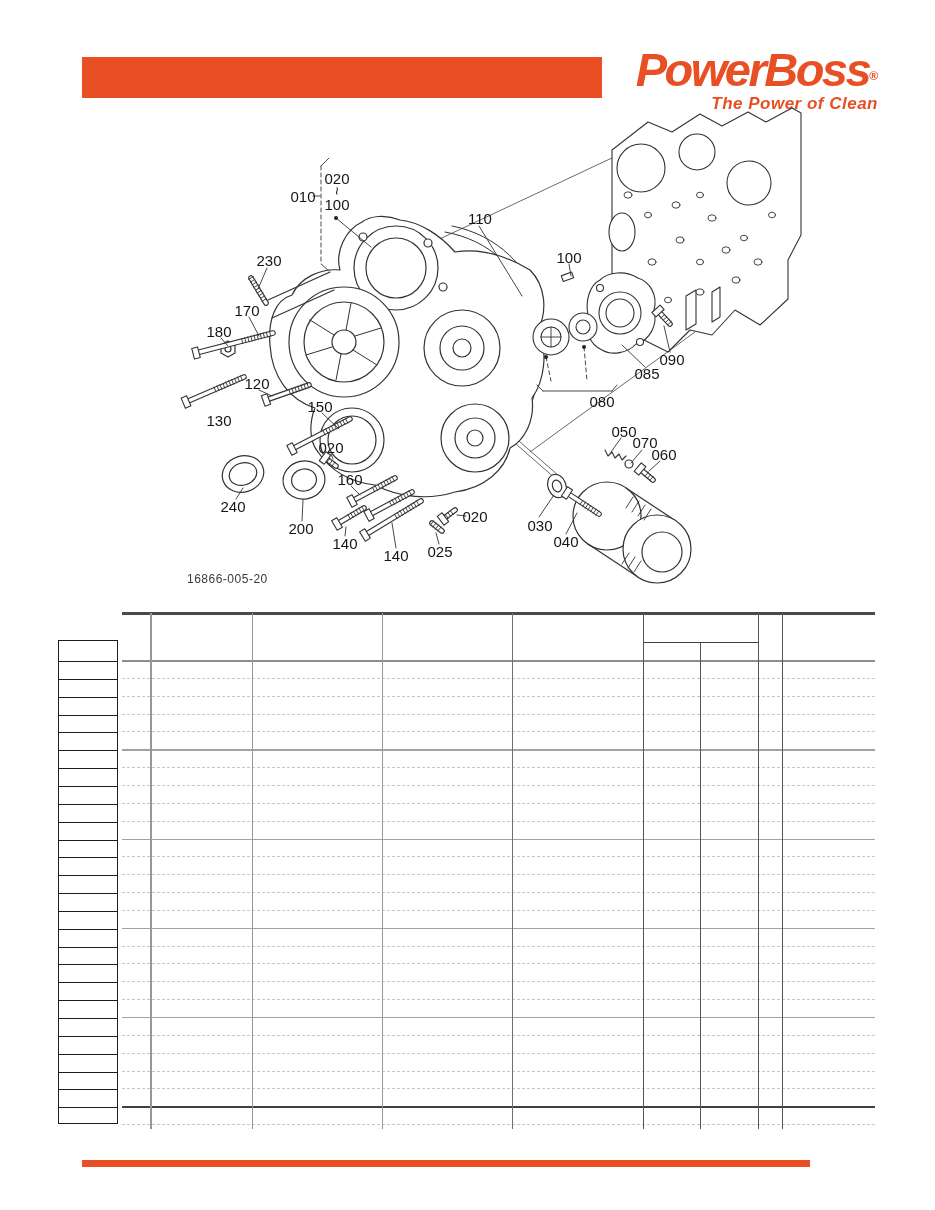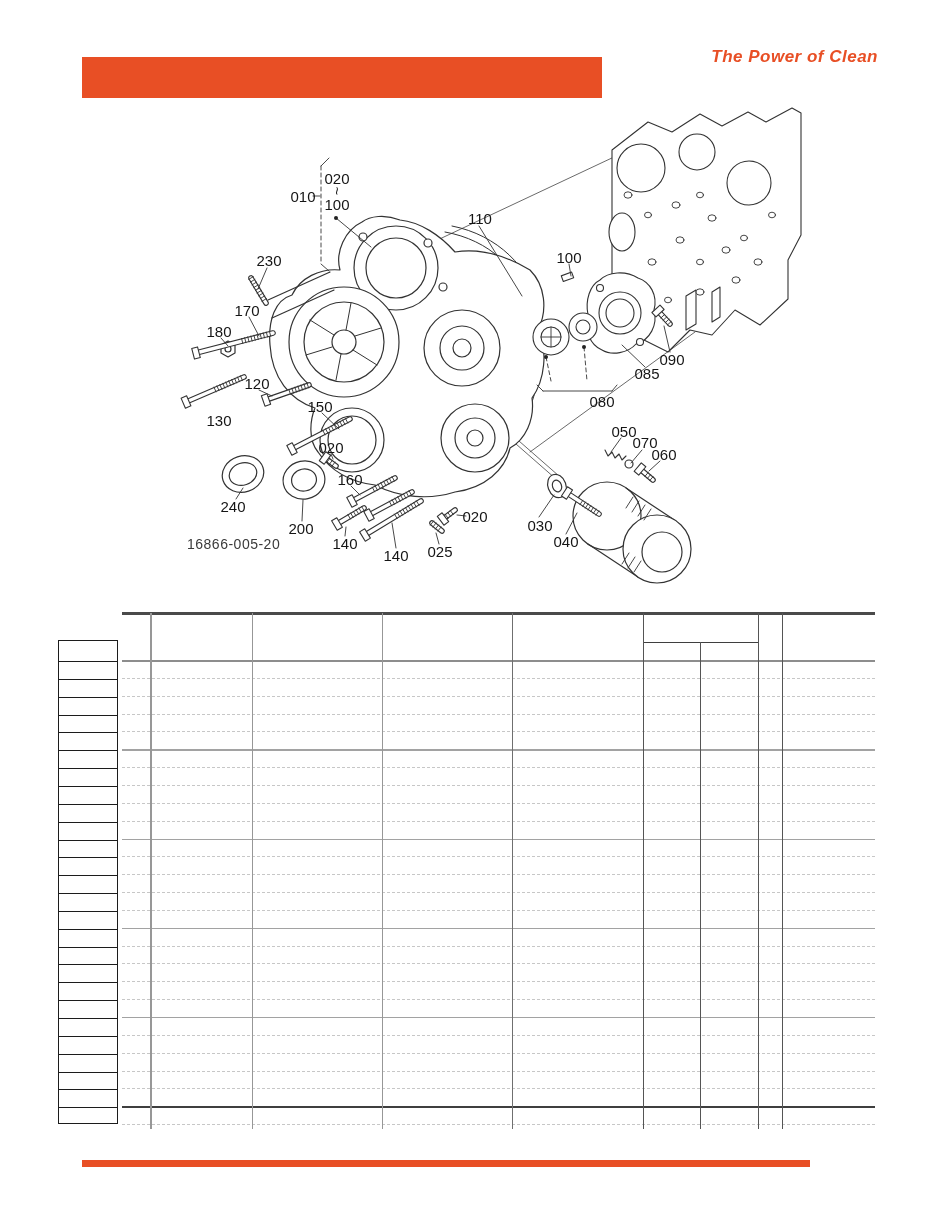--- a/index.html
+++ b/index.html
@@ -6,37 +6,40 @@
   body{width:935px;height:1210px;position:relative;font-family:"Liberation Sans",sans-serif;overflow:hidden;}
   .abs{position:absolute;}
   
   #header-bar{left:82px;top:57px;width:520px;height:41px;}
   #logo-block{right:57px;top:46px;text-align:right;line-height:1;}
   #logo-text{font-size:47px;font-weight:bold;font-style:italic;letter-spacing:-2.5px;}
   #logo-reg{font-size:12px;font-weight:bold;vertical-align:super;font-style:normal;}
   #logo-tagline{font-size:17px;font-style:italic;font-weight:bold;letter-spacing:.5px;margin-top:2px;}
   
   #diagram-svg{left:0;top:100px;}
-  #figure-code{left:187px;top:536px;font-size:14px;letter-spacing:.5px;color:#3a3a3a;}
+  #figure-code{left:187px;top:572px;font-size:12px;letter-spacing:.5px;color:#3a3a3a;}
   #left-boxes{left:57.5px;top:640px;width:60.5px;height:484px;border:1.7px solid #1c1c1c;box-sizing:border-box;}
   .box-divider{position:absolute;left:0;width:100%;height:0;border-top:1.7px solid #1c1c1c;}
   #table-top-border{left:121.7px;top:612.3px;width:753.3px;height:2.6px;background:#4a4a4a;}
   #subheader-line{left:643.3px;top:641.6px;width:114.4px;height:1.6px;background:#3f3f3f;}
   .row-dashed{border-top:1.4px dashed #c7c7c7;height:0;}
   .row-solid{height:1.3px;background:#a2a2a2;}
   .row-solid-strong{height:1.5px;background:#3f3f3f;}
   .row-header{height:1.7px;background:#8d8d8d;}
   
   #footer-bar{left:82px;top:1160px;width:728px;height:6.5px;}
 </style>
 </head>
 <body>
 
 <div class="abs" id="header-bar" style="background: rgb(232, 79, 37);"></div>
 <div class="abs" id="logo-block">
+  <div style="color: rgb(232, 79, 37);">
+    <span id="logo-text">PowerBoss</span><span id="logo-reg">®</span>
+  </div>
   <div id="logo-tagline" style="color: rgb(232, 79, 37);">The Power of Clean</div>
 </div>
 
 <svg class="abs" id="diagram-svg" width="935" height="500" viewBox="0 100 935 500" fill="none" stroke-linecap="round" stroke-linejoin="round">
 
   <g stroke="#444" stroke-width="0.8">
     <line x1="412" y1="252" x2="648" y2="141"></line>
     <line x1="530" y1="452" x2="695" y2="332"></line>
     <line x1="500" y1="430" x2="556" y2="479"></line>
     <line x1="503" y1="427" x2="559" y2="476"></line>

